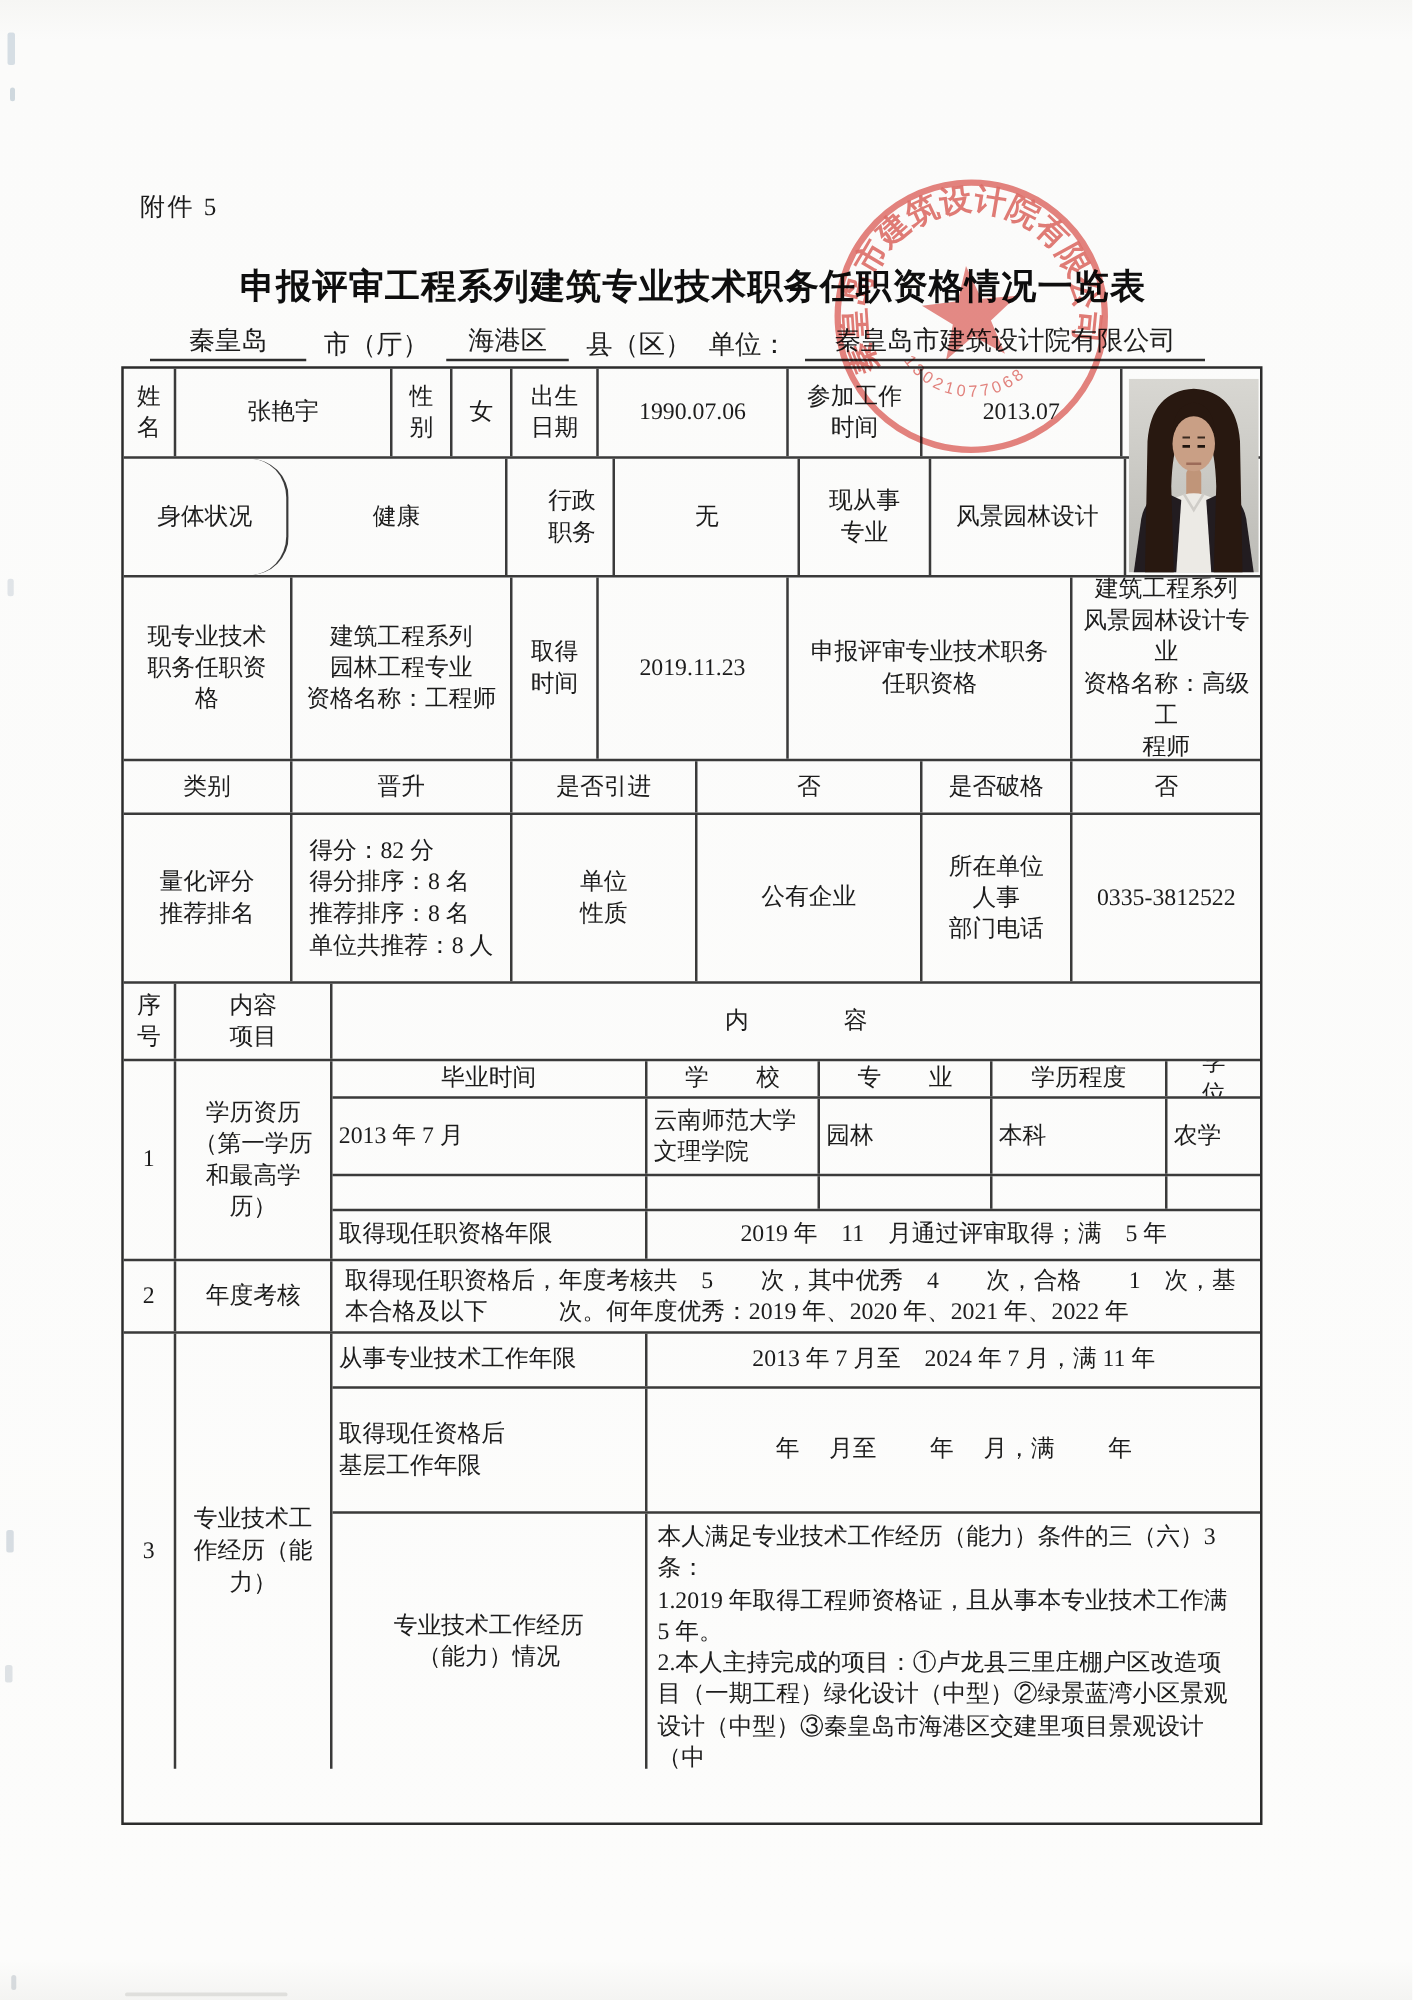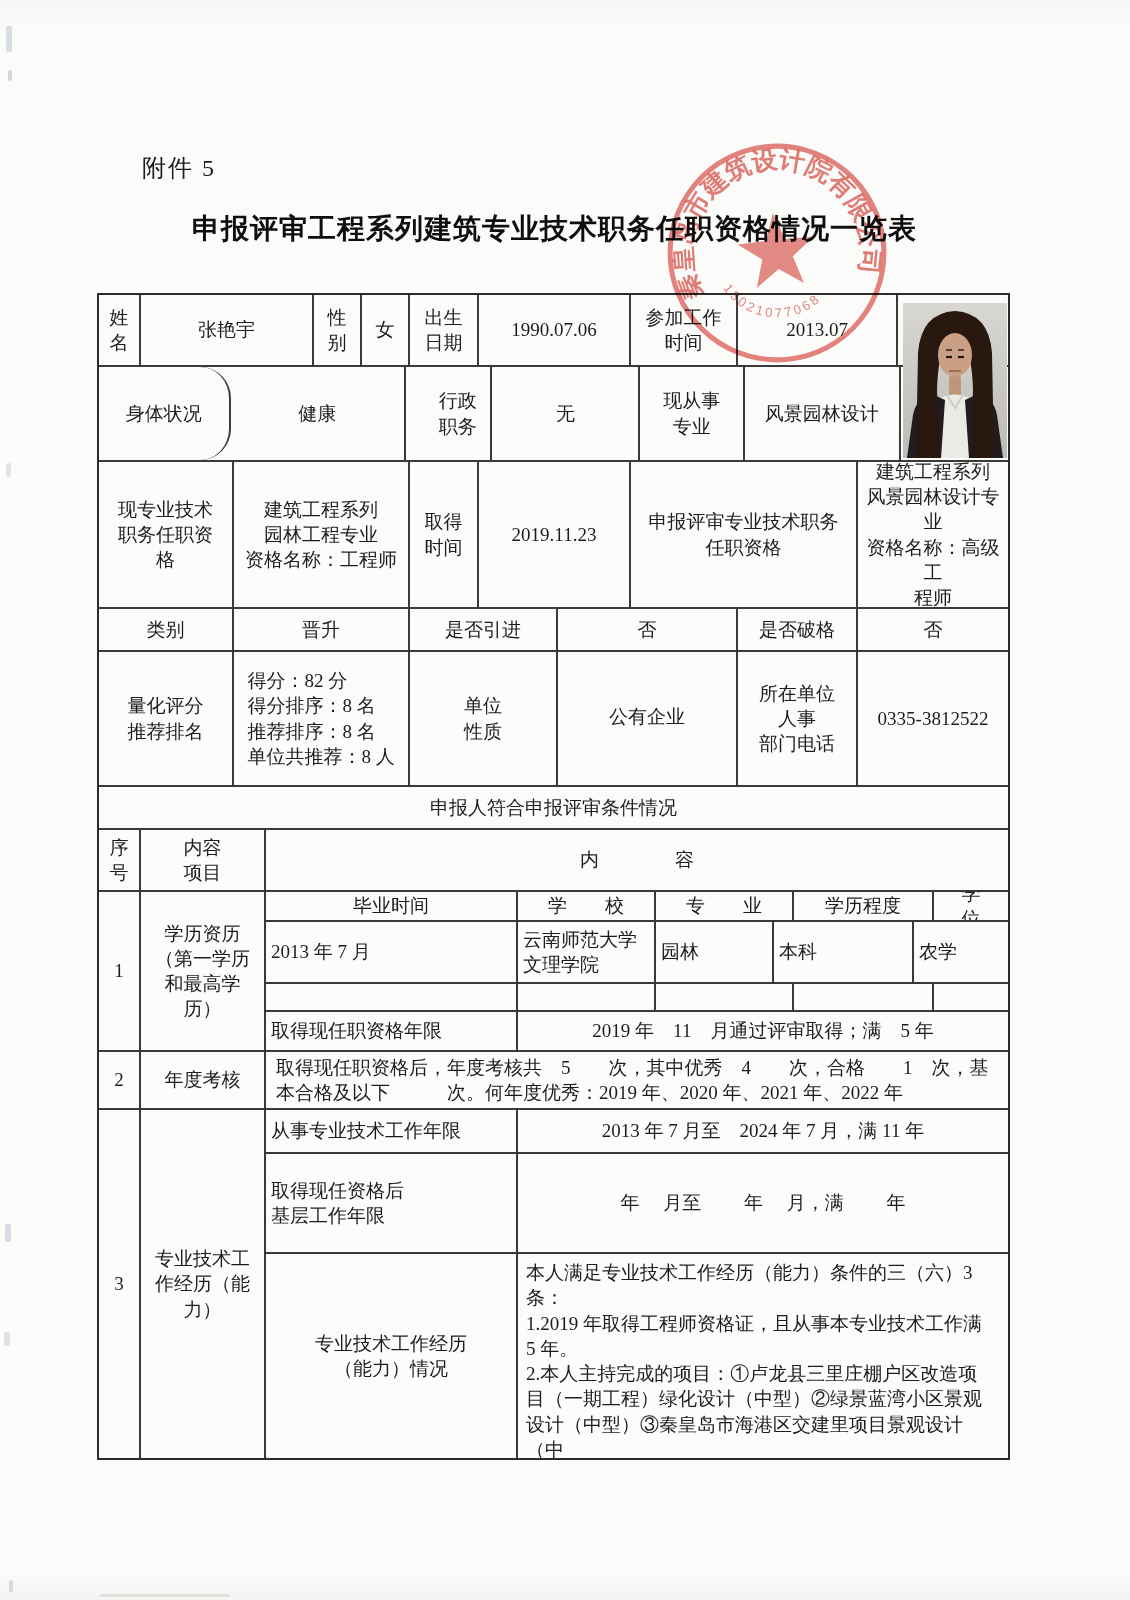--- a/index.html
+++ b/index.html
@@ -2,21 +2,21 @@
 <html><head>
 <meta charset="utf-8">
 <style>
   html,body{margin:0;padding:0;background:#ffffff;}
   .page{
     position:relative; width:1130px; height:1600px; overflow:hidden;
     background:linear-gradient(180deg,#f6f6f4 0%, #fbfbfa 2%, #fcfcfb 98%, #f4f4f2 100%);
     font-family:"Liberation Serif","DejaVu Serif",serif;
     color:#1c1c1c;
   }
-  .attachment{position:absolute;left:142px;top:152px;font-size:24px;letter-spacing:2px;}
+  .attachment{position:absolute;left:112px;top:152px;font-size:20px;letter-spacing:2px;}
   .title{position:absolute;left:98px;top:210px;width:913px;text-align:center;
          font-size:28px;font-weight:bold;letter-spacing:1px;color:#0e0e0e;}
   .fillline{position:absolute;left:120px;top:258px;width:890px;display:flex;align-items:flex-end;
             font-size:21px;white-space:nowrap;}
   .fillline .gap{width:14px;}
   .blank{display:inline-block;border-bottom:2px solid #2e2e2e;text-align:center;padding:0 10px 1px 10px;}
   .blank.city{min-width:105px;}
   .blank.district{min-width:78px;}
   .blank.unit{min-width:300px;}
 
@@ -47,20 +47,33 @@
   <div class="artifact" style="left:8px;top:70px;width:4px;height:11px;background:#8fa5b5;opacity:.4;"></div>
   <div class="artifact" style="left:6px;top:463px;width:5px;height:14px;background:#b8c4cc;opacity:.4;"></div>
   <div class="artifact" style="left:5px;top:1224px;width:6px;height:18px;background:#9fb0bd;opacity:.4;"></div>
   <div class="artifact" style="left:4px;top:1332px;width:6px;height:14px;background:#a7b2bc;opacity:.35;"></div>
   <div class="artifact" style="left:9px;top:1580px;width:4px;height:12px;background:#98a4ae;opacity:.35;"></div>
   <div class="artifact" style="left:100px;top:1594px;width:130px;height:3px;background:#d9d9d6;opacity:.8;"></div>
 
   <div class="attachment">附件 5</div>
   <div class="title">申报评审工程系列建筑专业技术职务任职资格情况一览表</div>
 
+  <div class="fillline">
+    <span class="blank city">秦皇岛</span>
+      <span class="gap"></span>
+    <span>市（厅）</span>
+      <span class="gap"></span>
+    <span class="blank district">海港区</span>
+      <span class="gap"></span>
+    <span>县（区）</span>
+      <span class="gap"></span>
+    <span>单位：</span>
+      <span class="gap"></span>
+    <span class="blank unit">秦皇岛市建筑设计院有限公司</span>
+  </div>
 
   <div class="ftable">
 
     <div class="tr" style="height:72px;">
       <div class="td pre" style="width:42px;">姓
 名</div>
       <div class="td" style="width:173px;">张艳宇</div>
       <div class="td pre" style="width:48px;">性
 别</div>
       <div class="td" style="width:48px;">女</div>
@@ -124,23 +137,20 @@
       </div>
       <div class="td pre" style="width:148px;">单位
 性质</div>
       <div class="td" style="width:180px;font-family:Liberation Mono, monospace;">公有企业</div>
       <div class="td pre" style="width:120px;">所在单位
 人事
 部门电话</div>
       <div class="td" style="width:150px;">0335-3812522</div>
     </div>
 
-    <div class="tr" style="height:43px;">
-      <div class="td" style="width:909px;">申报人符合申报评审条件情况</div>
-    </div>
 
     <div class="tr" style="height:62px;">
       <div class="td pre" style="width:42px;">序
 号</div>
       <div class="td pre" style="width:125px;">内容
 项目</div>
       <div class="td" style="width:742px;">内　　　　容</div>
     </div>
 
     <div class="tr" style="height:160px;">
@@ -153,21 +163,21 @@
         <div class="tr" style="height:30px;">
           <div class="td" style="width:252px;">毕业时间</div>
           <div class="td" style="width:138px;">学　　校</div>
           <div class="td" style="width:138px;">专　　业</div>
           <div class="td" style="width:140px;">学历程度</div>
           <div class="td" style="width:74px;">学　　位</div>
         </div>
         <div class="tr" style="height:62px;">
           <div class="td left" style="width:252px;">2013 年 7 月</div>
           <div class="td left" style="width:138px;">云南师范大学文理学院</div>
-          <div class="td left" style="width:118px;">园林</div>
+          <div class="td left" style="width:138px;">园林</div>
           <div class="td left" style="width:140px;">本科</div>
           <div class="td left" style="width:74px;">农学</div>
         </div>
         <div class="tr" style="height:28px;">
           <div class="td" style="width:252px;"></div>
           <div class="td" style="width:138px;"></div>
           <div class="td" style="width:138px;"></div>
           <div class="td" style="width:140px;"></div>
           <div class="td" style="width:74px;"></div>
         </div>

